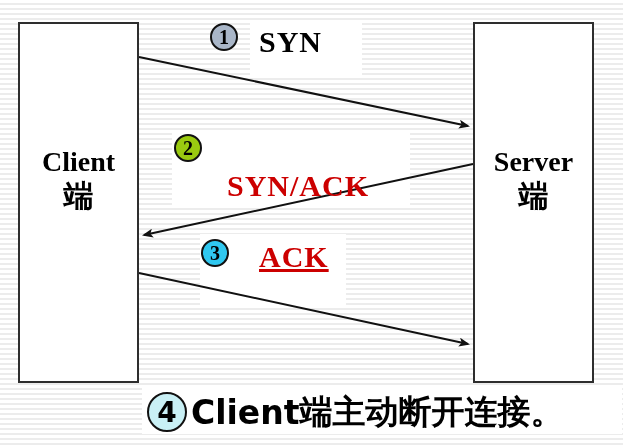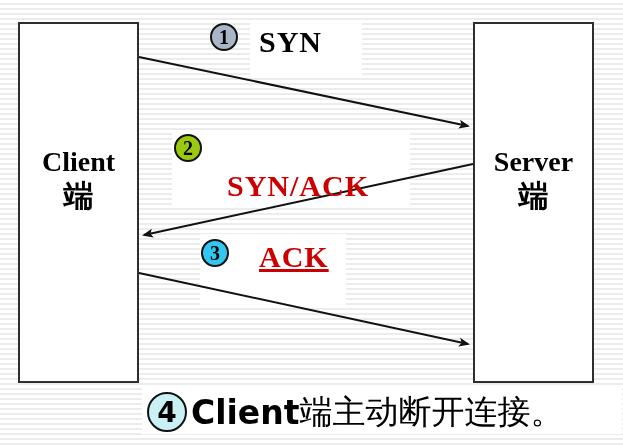--- a/index.html
+++ b/index.html
@@ -55,21 +55,21 @@
   #badge-4{
     position:static;flex:0 0 auto;
     width:40px;height:40px;background:#c9f0f5;border-width:2px;
     font-size:28px;font-family:"DejaVu Sans", sans-serif;
   }
   #caption-prefix{
     font-family:"DejaVu Sans", sans-serif;font-weight:bold;
     font-size:33px;color:#000;margin-left:4px;
   }
   #caption-text{
-    font-weight:normal;font-size:33px;color:#000;
+    font-weight:bold;font-size:33px;color:#000;
     font-family:"DejaVu Sans", sans-serif;
   }
 </style>
 </head>
 <body>
 
 <div class="label-bg" id="syn-bg"></div>
 <div class="label-bg" id="synack-bg"></div>
 <div class="label-bg" id="ack-bg"></div>
 <div class="label-bg" id="caption-bg"></div>

